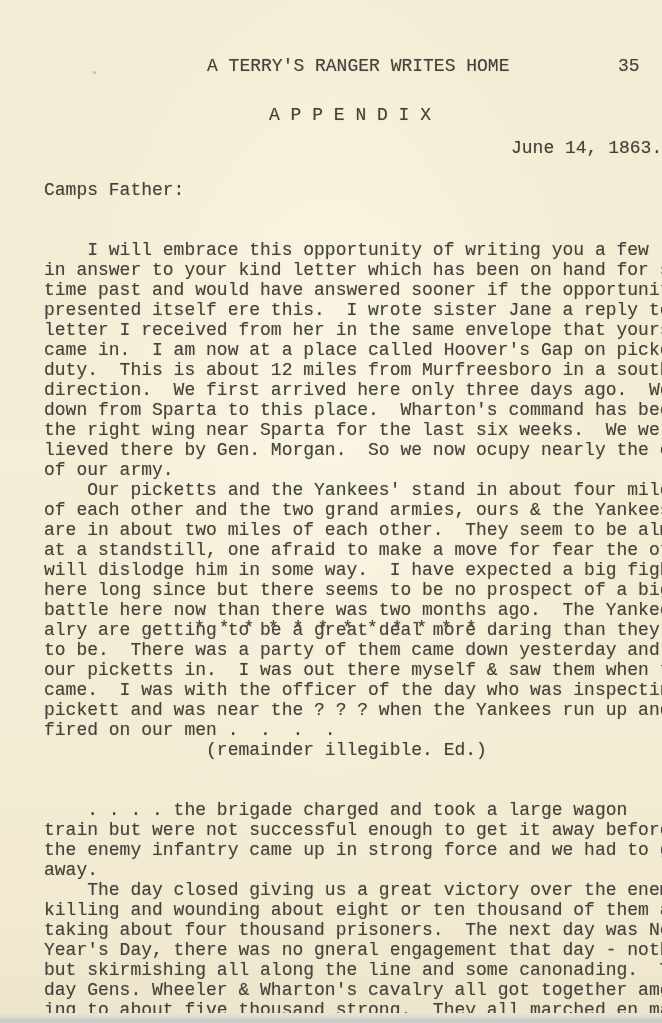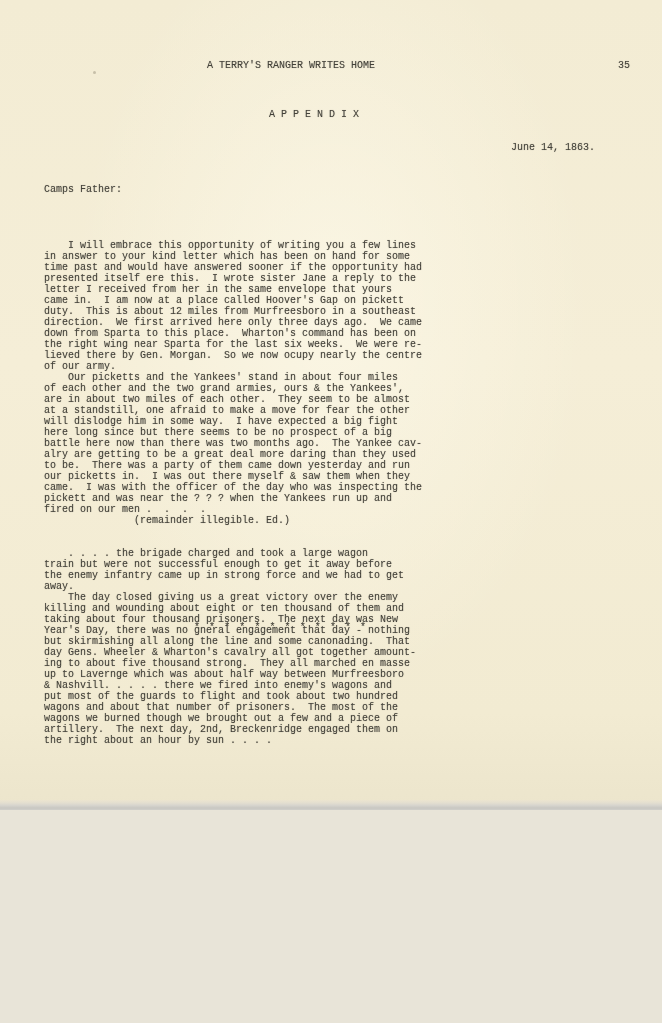--- a/index.html
+++ b/index.html
@@ -3,27 +3,27 @@
 <meta charset="utf-8">
 <style>
   html, body {
     margin: 0;
     padding: 0;
     background: #e8e4d8;
   }
   .page {
     position: relative;
     width: 662px;
-    height: 810px;
+    height: 1023px;
     overflow: hidden;
     background:
       radial-gradient(ellipse at 50% 38%, rgba(255,252,238,0.55) 0%, rgba(246,239,218,0.0) 55%),
       linear-gradient(to bottom, #f3ecd4 0%, #f5eed7 45%, #f2ebd2 88%, #ece5cc 100%);
     font-family: "Liberation Mono", "DejaVu Sans Mono", monospace;
-    font-size: 10px;
+    font-size: 18px;
     color: #44423a;
   }
   .t {
     position: absolute;
     margin: 0;
     white-space: pre;
     line-height: 16.15px;
     letter-spacing: 0;
     text-shadow: 0 0 1px rgba(62,60,52,0.38);
   }

